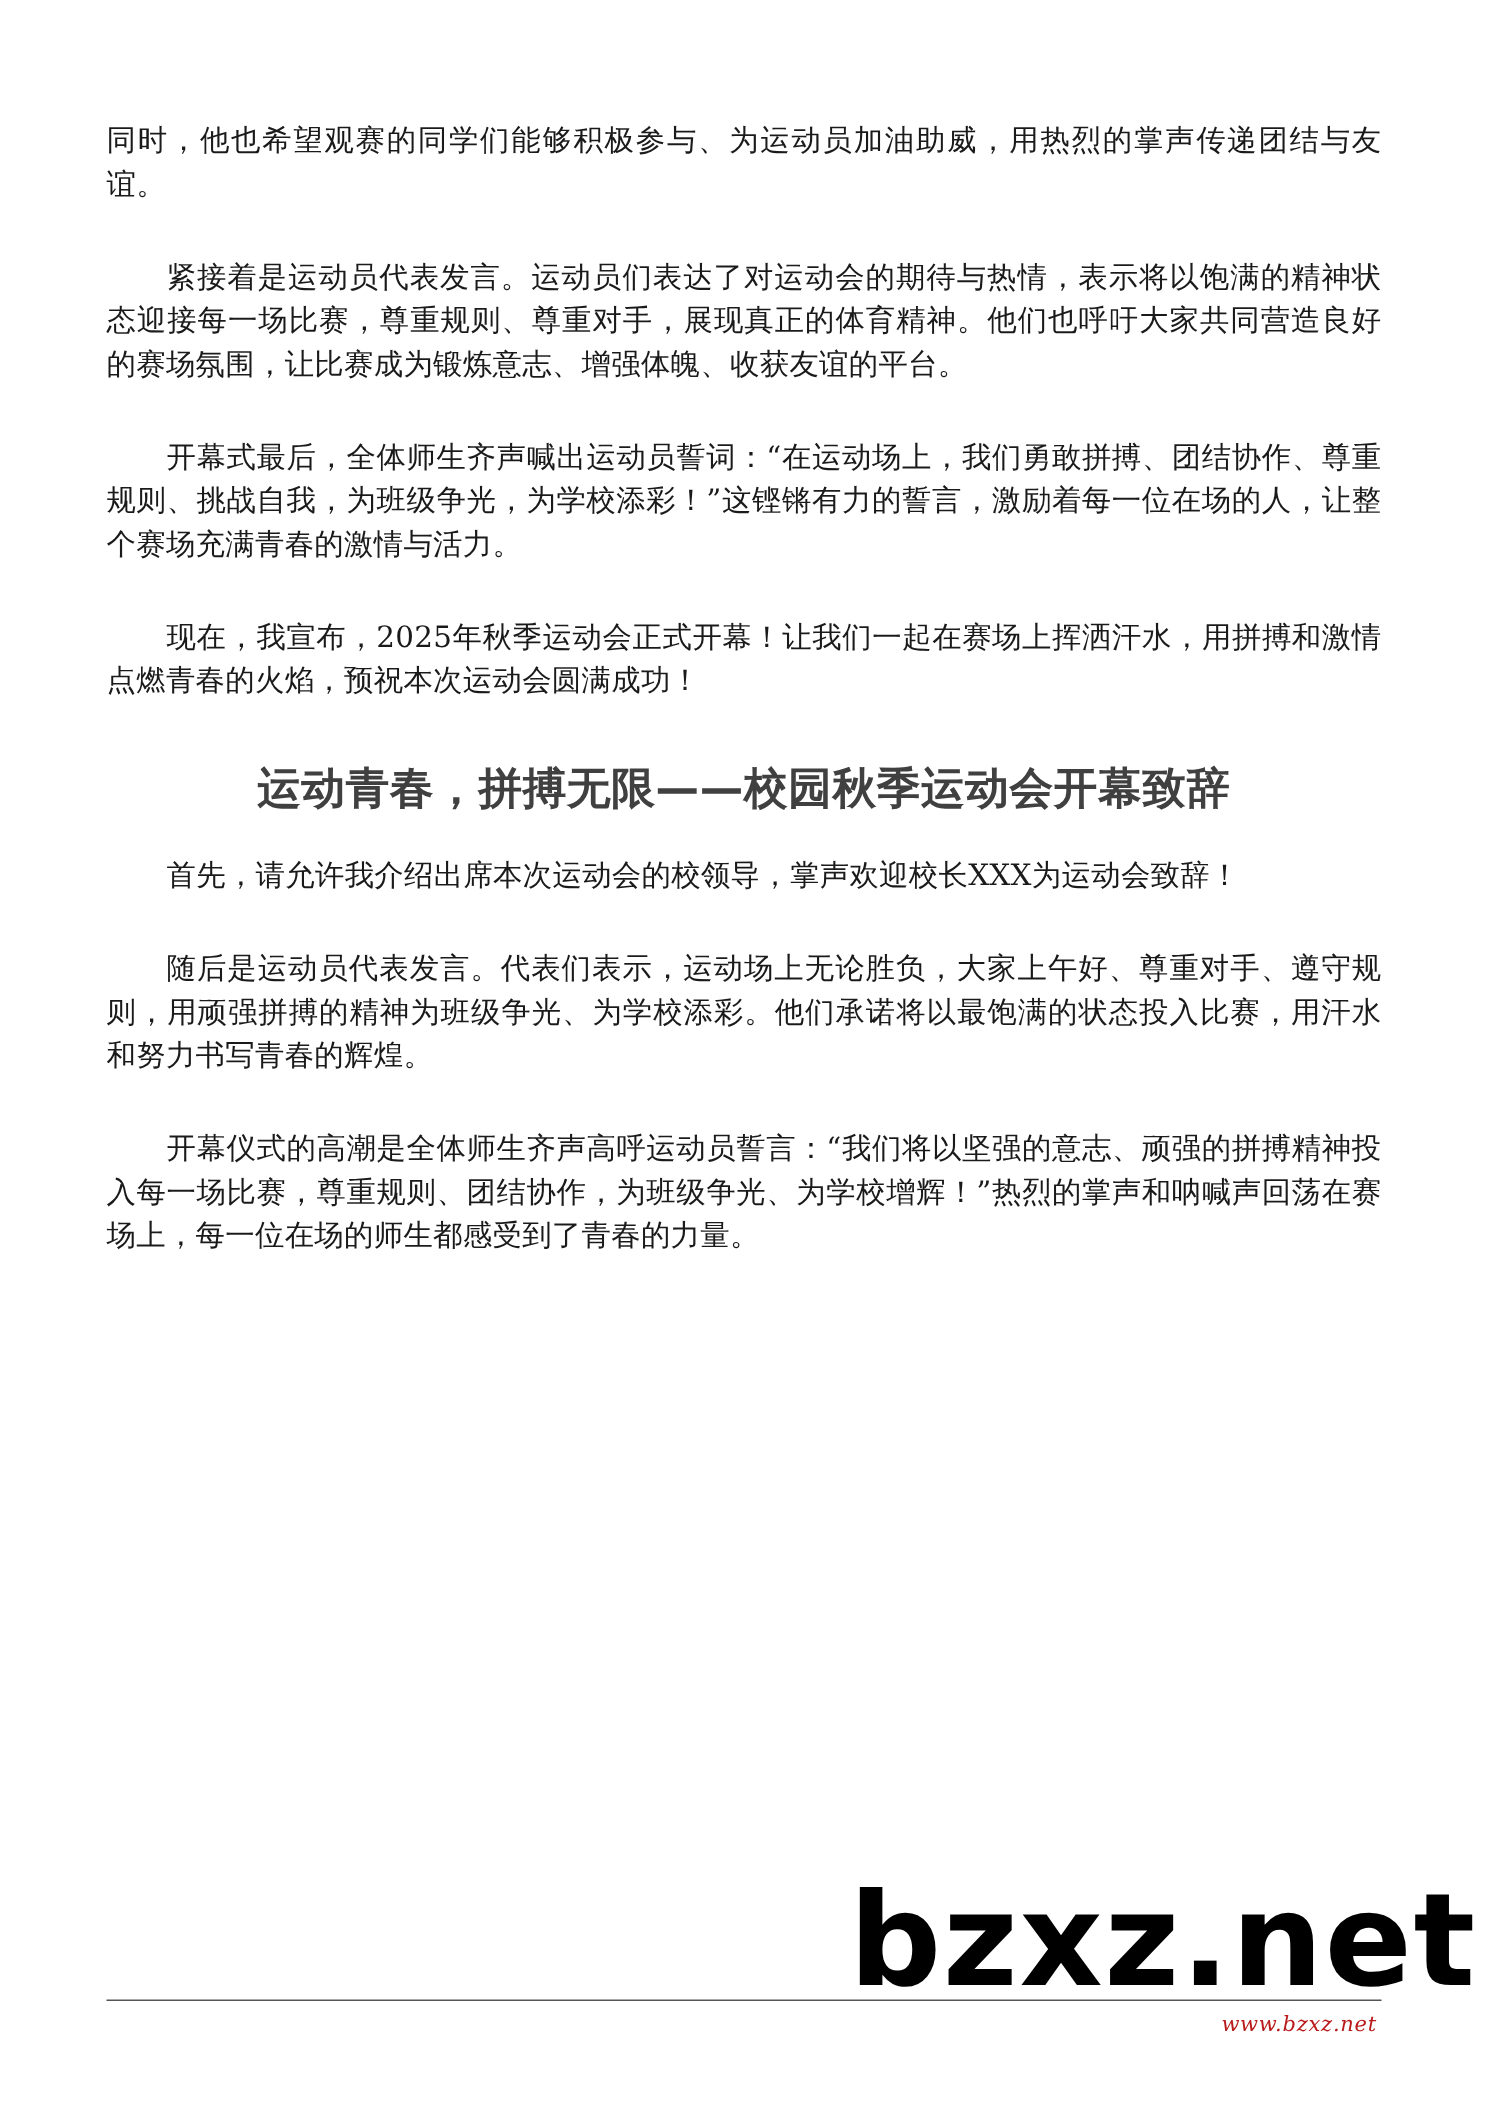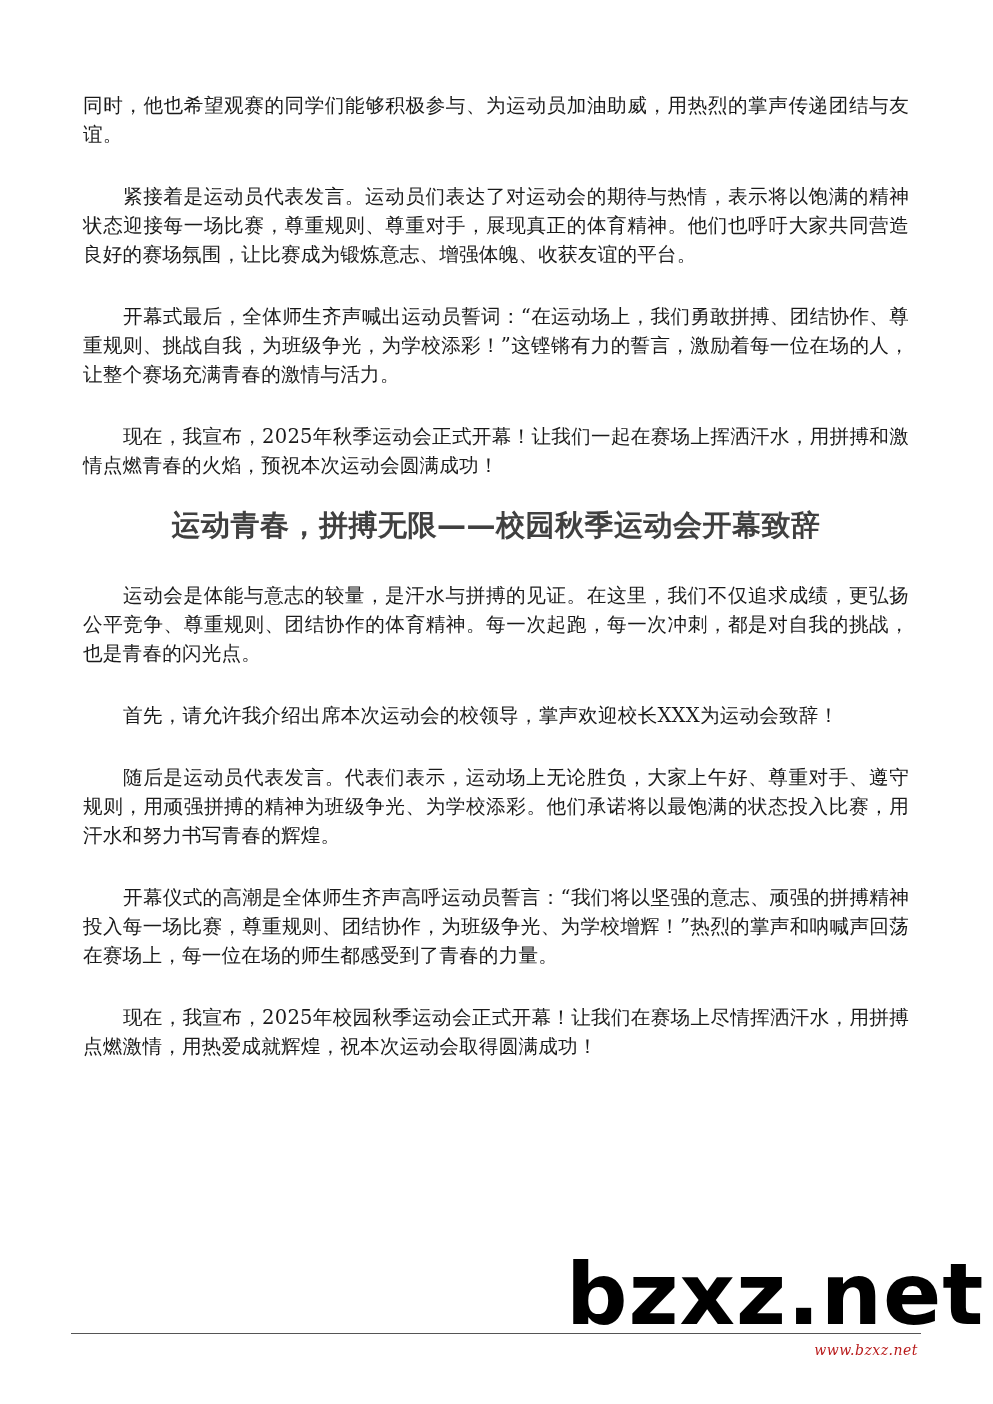--- a/index.html
+++ b/index.html
@@ -17,21 +17,21 @@
     }
     .page {
       position: absolute;
       left: 71px;
       top: 0;
       width: 850px;
     }
     .para {
       font-size: 19.6px;
       line-height: 29px;
-      margin: 12px;
+      margin: 0;
       text-align: justify;
       letter-spacing: 0.2px;
     }
     .para.indent {
       text-indent: 40px;
     }
     .sec1 {
       position: absolute;
       left: 0;
       top: 79px;
@@ -99,24 +99,22 @@
   <div class="sec1">
     <p class="para">同时，他也希望观赛的同学们能够积极参与、为运动员加油助威，用热烈的掌声传递团结与友谊。</p>
     <p class="para indent">紧接着是运动员代表发言。运动员们表达了对运动会的期待与热情，表示将以饱满的精神状态迎接每一场比赛，尊重规则、尊重对手，展现真正的体育精神。他们也呼吁大家共同营造良好的赛场氛围，让比赛成为锻炼意志、增强体魄、收获友谊的平台。</p>
     <p class="para indent">开幕式最后，全体师生齐声喊出运动员誓词：“在运动场上，我们勇敢拼搏、团结协作、尊重规则、挑战自我，为班级争光，为学校添彩！”这铿锵有力的誓言，激励着每一位在场的人，让整个赛场充满青春的激情与活力。</p>
     <p class="para indent">现在，我宣布，2025年秋季运动会正式开幕！让我们一起在赛场上挥洒汗水，用拼搏和激情点燃青春的火焰，预祝本次运动会圆满成功！</p>
   </div>
 
   <h1 class="title">运动青春，拼搏无限——校园秋季运动会开幕致辞</h1>
 
   <div class="sec2">
-    <p class="para indent">运动会是体能与意志的较量，是汗水与拼搏的见证。在这里，我们不仅追求成绩，更弘扬公平竞争、尊重规则、团结协作的体育精神。每一次起跑，每一次冲刺，都是对自我的挑战，也是青春的闪光点。</p>
     <p class="para indent">首先，请允许我介绍出席本次运动会的校领导，掌声欢迎校长XXX为运动会致辞！</p>
     <p class="para indent">随后是运动员代表发言。代表们表示，运动场上无论胜负，大家上午好、尊重对手、遵守规则，用顽强拼搏的精神为班级争光、为学校添彩。他们承诺将以最饱满的状态投入比赛，用汗水和努力书写青春的辉煌。</p>
     <p class="para indent">开幕仪式的高潮是全体师生齐声高呼运动员誓言：“我们将以坚强的意志、顽强的拼搏精神投入每一场比赛，尊重规则、团结协作，为班级争光、为学校增辉！”热烈的掌声和呐喊声回荡在赛场上，每一位在场的师生都感受到了青春的力量。</p>
-    <p class="para indent">现在，我宣布，2025年校园秋季运动会正式开幕！让我们在赛场上尽情挥洒汗水，用拼搏点燃激情，用热爱成就辉煌，祝本次运动会取得圆满成功！</p>
   </div>
 
 </div>
 
 <div class="watermark">bzxz.net</div>
 <div class="footer-rule"></div>
 <div class="footer-url">www.bzxz.net</div>
 
 </body></html>

